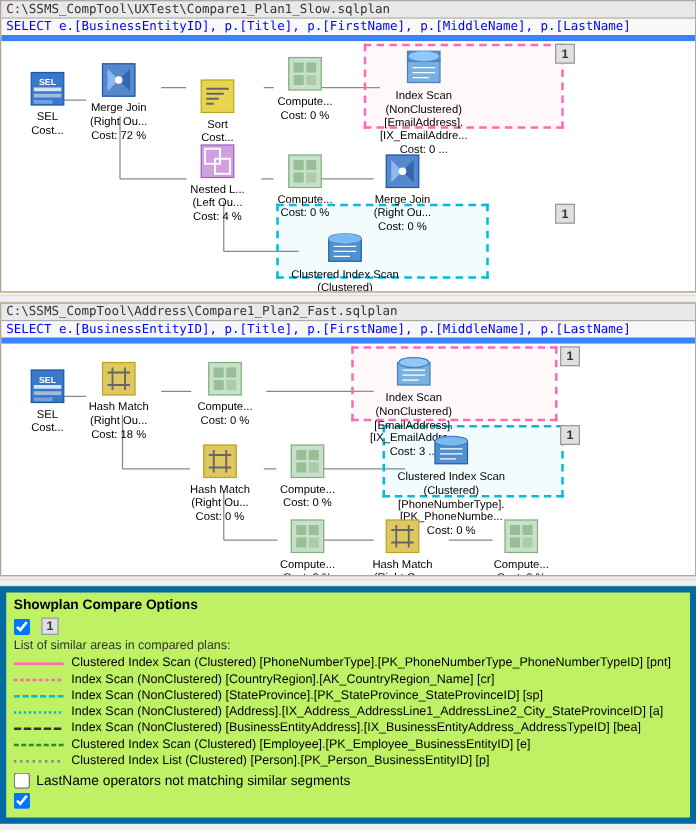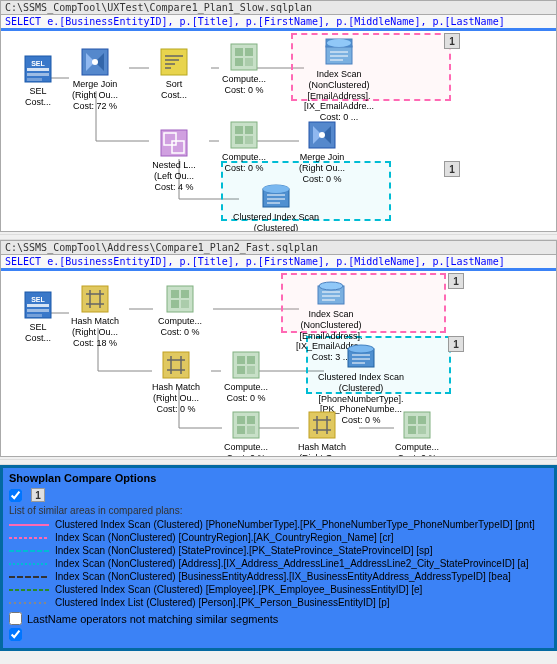--- a/index.html
+++ b/index.html
@@ -34,21 +34,21 @@
 
     .plan-sql {
       background: #f8f8f8;
       padding: 1px 4px;
       font-size: 10px;
       color: #00f;
       font-family: monospace;
       white-space: nowrap;
       overflow: hidden;
       text-overflow: ellipsis;
-      border-bottom: 3px solid #3b82f6;
+      border-bottom: 5px solid #3b82f6;
     }
 
     .plan-canvas {
       position: relative;
       height: 200px;
       background: white;
       overflow: hidden;
     }
 
     .plan-canvas2 {
@@ -124,22 +124,22 @@
     .connector-svg {
       position: absolute;
       top: 0; left: 0;
       width: 100%;
       height: 100%;
       pointer-events: none;
     }
 
     
     .options-panel {
-      background: #3b82f6;
-      border: 3px solid #0369a1;
+      background: #bef264;
+      border: 5px solid #0369a1;
       padding: 4px 6px;
     }
 
     .options-title {
       font-weight: bold;
       font-size: 11px;
       margin-bottom: 4px;
     }
 
     .options-subtitle {
@@ -249,21 +249,21 @@
         <svg class="icon-svg" viewBox="0 0 28 28">
           <rect x="1" y="1" width="26" height="26" fill="#5588cc" stroke="#2255aa" stroke-width="1"></rect>
           <polygon points="5,5 14,14 5,23" fill="#90b8f0"></polygon>
           <polygon points="23,5 14,14 23,23" fill="#3366aa"></polygon>
           <circle cx="14" cy="14" r="3" fill="white"></circle>
         </svg>
       </div>
       <div class="node-label">Merge Join<br>(Right Ou...<br>Cost: 72 %</div>
     </div>
 
-    <div class="node" style="left:142px; top:15px;">
+    <div class="node" style="left:142px; top:28px;">
       <div class="node-icon">
         <svg class="icon-svg" viewBox="0 0 28 28">
           <rect x="1" y="1" width="26" height="26" fill="#e8d44d" stroke="#b8a820" stroke-width="1"></rect>
           <line x1="5" y1="8" x2="23" y2="8" stroke="#666" stroke-width="1.5"></line>
           <line x1="5" y1="12" x2="19" y2="12" stroke="#666" stroke-width="1.5"></line>
           <line x1="5" y1="16" x2="15" y2="16" stroke="#666" stroke-width="1.5"></line>
           <line x1="5" y1="20" x2="11" y2="20" stroke="#666" stroke-width="1.5"></line>
         </svg>
       </div>
       <div class="node-label">Sort<br>Cost...</div>
@@ -289,21 +289,21 @@
           <rect x="1" y="1" width="26" height="8" fill="#5090d0" stroke="#4a80c0" stroke-width="1"></rect>
           <ellipse cx="14" cy="5" rx="12" ry="4" fill="#90c8f8"></ellipse>
           <line x1="5" y1="14" x2="23" y2="14" stroke="white" stroke-width="1"></line>
           <line x1="5" y1="18" x2="23" y2="18" stroke="white" stroke-width="1"></line>
           <line x1="5" y1="22" x2="18" y2="22" stroke="white" stroke-width="1"></line>
         </svg>
       </div>
       <div class="node-label">Index Scan (NonClustered)<br>[EmailAddress].[IX_EmailAddre...<br>Cost: 0 ...</div>
     </div>
 
-    <div class="node" style="left:142px; top:96px;">
+    <div class="node" style="left:142px; top:80px;">
       <div class="node-icon">
         <svg class="icon-svg" viewBox="0 0 28 28">
           <rect x="1" y="1" width="26" height="26" fill="#d0a0e0" stroke="#a060c0" stroke-width="1"></rect>
           <rect x="4" y="4" width="12" height="12" fill="none" stroke="white" stroke-width="1.5"></rect>
           <rect x="12" y="12" width="12" height="12" fill="none" stroke="white" stroke-width="1.5"></rect>
         </svg>
       </div>
       <div class="node-label">Nested L...<br>(Left Ou...<br>Cost: 4 %</div>
     </div>
 

